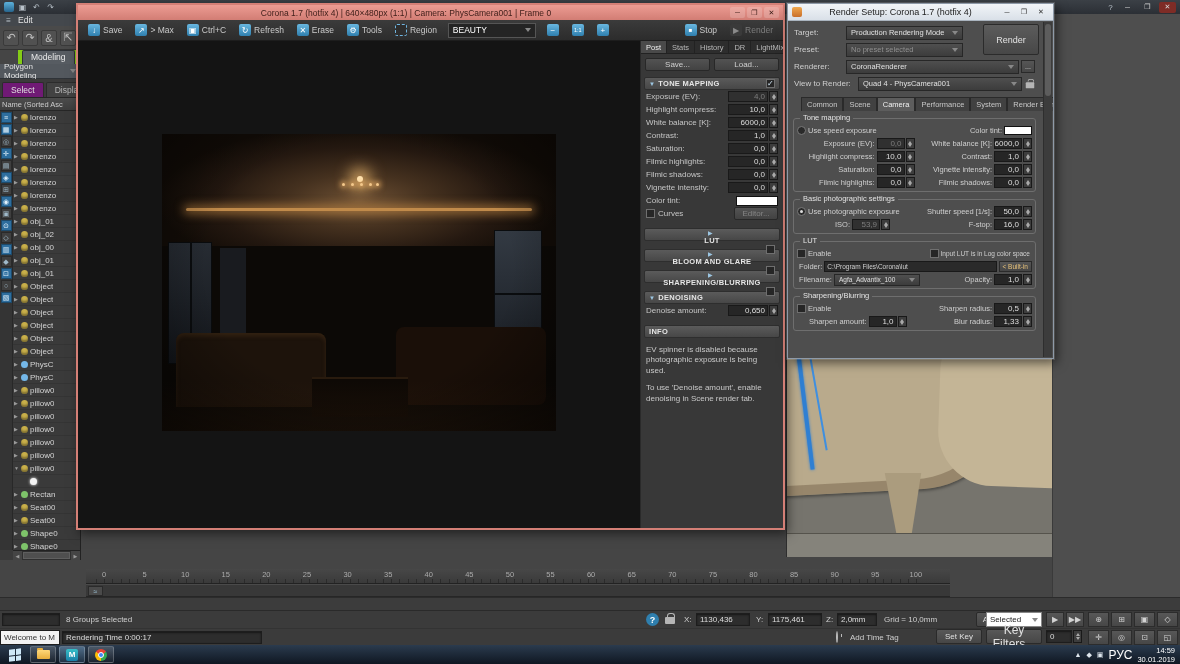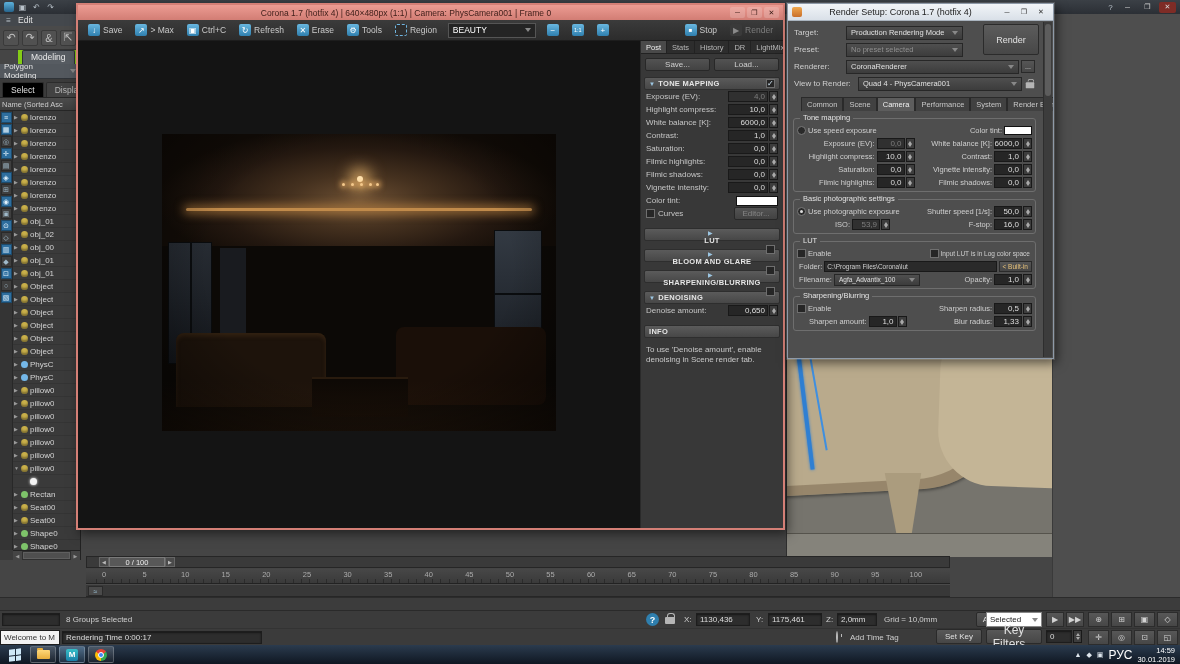--- a/index.html
+++ b/index.html
@@ -18,21 +18,21 @@
 .wbtn{width:17px;height:11px;display:flex;align-items:center;justify-content:center;color:#d5d5d5;font-size:7px}
 .wclose{background:#7e2c26;border-radius:2px}
 .menu-row{position:absolute;left:0;top:14px;width:80px;height:12px;background:#44484d;display:flex;align-items:center;gap:4px;padding:0 3px;font-size:8.5px;color:#e3e3e3;z-index:2}
 .main-toolbar{position:absolute;left:0;top:26px;width:80px;height:24px;background:#4a4a4a;border-bottom:1px solid #333;display:flex;align-items:center;gap:3px;padding:0 3px;z-index:2}
 .mt-icon{width:16px;height:16px;color:#bfbfbf;font-size:11px;display:flex;align-items:center;justify-content:center;background:#515151;border:1px solid #3a3a3a;border-radius:2px}
 .mi-undo::after{content:"↶"}.mi-redo::after{content:"↷"}.mi-link::after{content:"&"}.mi-sel::after{content:"⇱"}
 .ribbon{position:absolute;left:18px;top:50px;width:80px;height:14px;background:#84cc16;display:flex;z-index:2}
 .ribbon-tab{margin-left:4px;padding:1px 8px;background:#575c62;border:1px solid #2e3237;border-bottom:none;border-radius:2px 2px 0 0;font-size:8.5px;color:#ebebeb}
 .ribbon-sub{position:absolute;left:0;top:64px;width:80px;height:15px;background:#53585e;border-bottom:1px solid #2f3338;display:flex;align-items:center;gap:3px;padding:0 4px;font-size:8px;color:#e3e3e3;z-index:2}
 .seltabs{position:absolute;left:0;top:79px;width:81px;height:19px;background:#3b3b3b;display:flex;align-items:flex-end;gap:2px;padding:0 2px;border-bottom:1px solid #262626;z-index:2}
-.seltab{padding:2px 8px;font-size:8.5px;background:#000000;border:1px solid #2c2c2c;border-bottom:none;border-radius:2px 2px 0 0;color:#e0e0e0}
+.seltab{padding:2px 8px;font-size:8.5px;background:#701a75;border:1px solid #2c2c2c;border-bottom:none;border-radius:2px 2px 0 0;color:#e0e0e0}
 .seltab.dim{background:#424242;color:#b5b5b5}
 .right-col{position:absolute;left:1052px;top:14px;width:128px;height:597px;background:#4e4e4e;border-left:1px solid #3a3a3a}
 
 
 .viewport{position:absolute;left:786px;top:357px;width:266px;height:200px;background:#76746d;overflow:hidden;border-left:1px solid #2e2e2e}
 .wire{background-image:repeating-linear-gradient(0deg,rgba(40,32,20,.35) 0 1px,transparent 1px 8px),repeating-linear-gradient(90deg,rgba(40,32,20,.35) 0 1px,transparent 1px 8px)}
 .vp-sofa-main{position:absolute;left:-34px;top:-44px;width:256px;height:178px;background:#b9aa8c;border-radius:0 10px 90px 30px;transform:rotate(-3deg);box-shadow:inset -8px -10px 0 rgba(90,70,45,.35),0 2px 3px rgba(0,0,0,.35)}
 .vp-sofa-cushion{position:absolute;left:152px;top:-26px;width:160px;height:156px;background:#c4b596;border-radius:40px 0 0 55px;transform:rotate(2deg)}
 .vp-sofa-leg{position:absolute;left:92px;top:116px;width:48px;height:80px;background:#ab9c7e;clip-path:polygon(12% 0,88% 0,62% 100%,44% 100%)}
 .vp-edge-blue{position:absolute;left:16px;top:-12px;width:4px;height:125px;background:#2f7fd2;transform:rotate(-7deg);box-shadow:0 0 3px #2f7fd2}
@@ -553,27 +553,20 @@
           <span class="elab">Shape0</span>
         </div>
       </div>
     <div class="exp-hscroll">
       <span class="hsbtn"></span>
       <span class="hsthumb"></span>
       <span class="hsbtn r"></span>
     </div>
   </div>
 
-  <div class="timeslider">
-    <div class="ts-handle">
-      <span class="ts-btn l"></span>
-      <span class="ts-label">0 / 100</span>
-      <span class="ts-btn r"></span>
-    </div>
-  </div>
   <div class="ruler">
     <div class="nums">
 
     <span class="tick">0</span>
         <span class="tick">5</span>
         <span class="tick">10</span>
         <span class="tick">15</span>
         <span class="tick">20</span>
         <span class="tick">25</span>
         <span class="tick">30</span>
@@ -937,20 +930,21 @@
             <span class="v">0,650</span>
             <span class="sp">
                 <i class="tri-u"></i>
                 <i class="tri-d"></i>
               </span>
           </span>
         </div>
         <div class="sec">
           <span>INFO</span>
         </div>
+        <p class="vinfo">EV spinner is disabled because photographic exposure is being used.</p>
         <p class="vinfo">To use 'Denoise amount', enable denoising in Scene render tab.</p>
       </div>
     </div>
   </div>
 
   <div class="rsetup">
     <div class="rs-title">
       <span class="rs-ico"></span>
       <span class="rs-ttext">Render Setup: Corona 1.7 (hotfix 4)</span>
       <span class="rs-ctrl">

